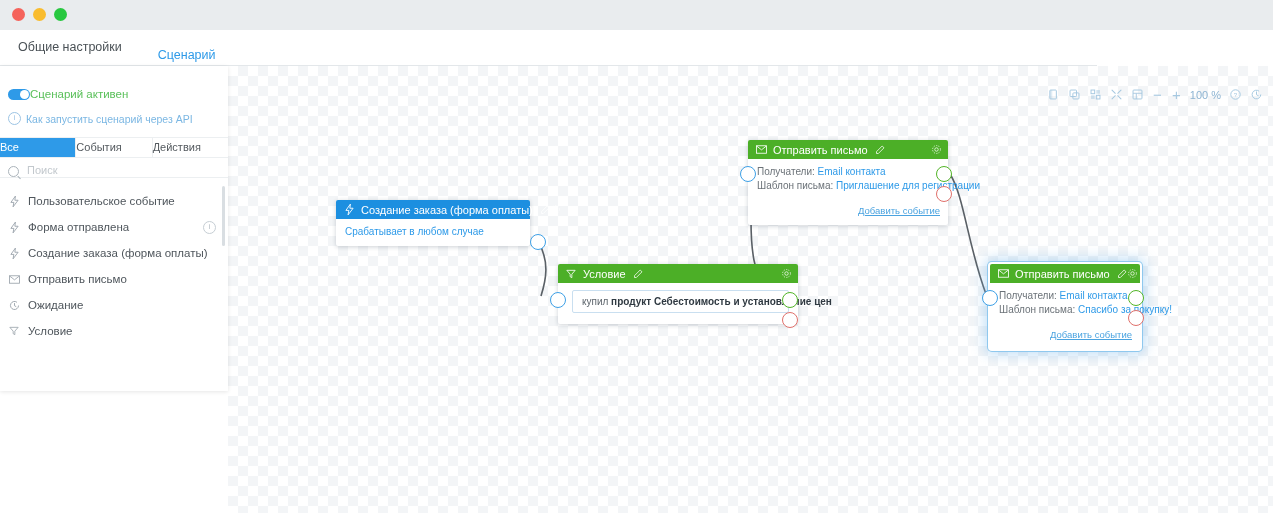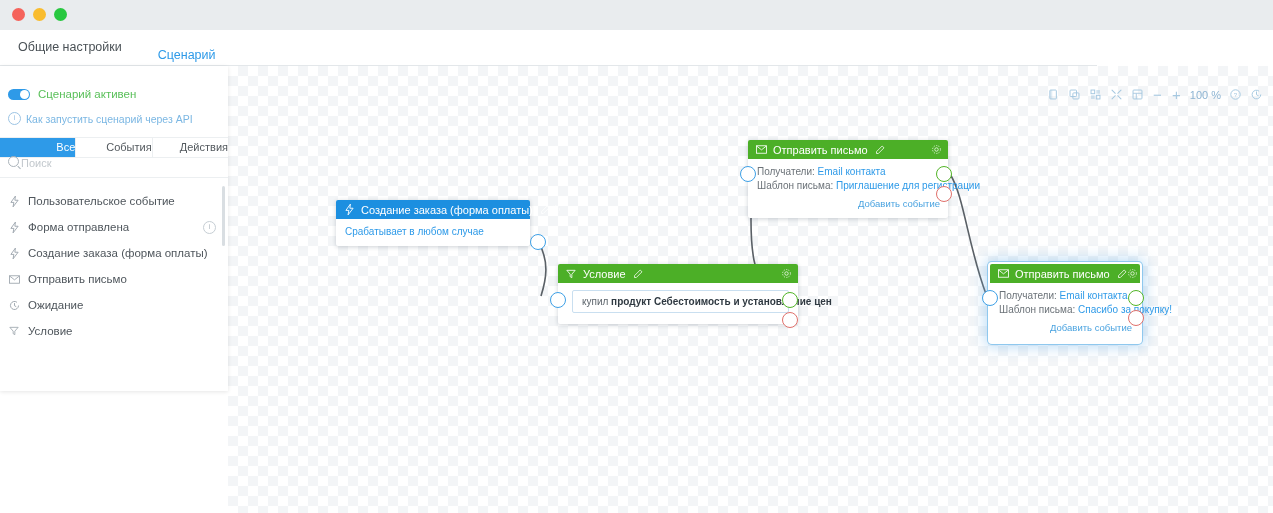--- a/index.html
+++ b/index.html
@@ -36,33 +36,33 @@
     background-position:0 0,10px 10px;
     overflow:hidden;
   }
 
   
   .panel{
     position:absolute;left:0;top:66px;width:228px;height:325px;background:#ffffff;
     box-shadow:0 1px 4px rgba(0,0,0,.10);
     overflow:hidden;
   }
-  .toggle-row{position:absolute;left:8px;top:22px;display:flex;align-items:center;gap:8px;}
+  .toggle-row{position:absolute;left:8px;top:22px;display:flex;align-items:center;}
   .switch{width:22px;height:11px;border-radius:6px;background:#2e9ae8;position:relative;}
   .switch .knob{position:absolute;right:1px;top:1px;width:9px;height:9px;border-radius:50%;background:#fff;}
   .toggle-label{font-size:11.5px;color:#5ac05a;}
   .api-link{position:absolute;left:8px;top:46px;display:flex;align-items:center;gap:5px;font-size:10.5px;color:#7bb7e3;}
   .api-link .ic{display:inline-block;width:11px;height:11px;border:1px solid #9cc4e4;border-radius:50%;color:#9cc4e4;font-size:8px;line-height:10px;text-align:center;}
 
   .segmented{position:absolute;left:0;top:71px;width:228px;height:19px;display:flex;border-top:1px solid #eceff1;border-bottom:1px solid #eceff1;}
-  .seg{flex:1;text-align:right;font-size:11px;line-height:19px;color:#53595e;background:#fff;border-right:1px solid #eceff1;cursor:pointer;}
+  .seg{flex:1;text-align:left;font-size:11px;line-height:19px;color:#53595e;background:#fff;border-right:1px solid #eceff1;cursor:pointer;}
   .seg:last-child{border-right:none;}
   .seg.active{background:#2e9ae8;color:#ffffff;}
 
-  .search{position:absolute;left:0;top:90px;width:228px;height:22px;border-bottom:1px solid #eceff1;display:flex;align-items:flex-start;gap:0;padding:0 8px;box-sizing:border-box;}
+  .search{position:absolute;left:0;top:90px;width:228px;height:22px;border-bottom:1px solid #eceff1;display:flex;align-items:flex-end;gap:6px;padding:0 8px;box-sizing:border-box;}
   .search .mag{width:9px;height:9px;border:1.3px solid #aab3ba;border-radius:50%;position:relative;flex:none;}
   .search .mag:after{content:"";position:absolute;right:-3px;bottom:-2px;width:4px;height:1.3px;background:#aab3ba;transform:rotate(45deg);}
   .search input{border:none;outline:none;font-size:11px;color:#3c4043;width:180px;background:transparent;font-family:inherit;}
   .search input::placeholder{color:#c2c8cd;}
 
   .items{position:absolute;left:0;top:112px;width:228px;margin-top:10px;}
   .item{display:flex;align-items:center;gap:8px;height:26px;padding:0 10px 0 8px;font-size:11.5px;color:#4f565c;cursor:pointer;position:relative;}
   .item .tip{position:absolute;right:12px;width:11px;height:11px;border:1px solid #c6ced4;border-radius:50%;font-size:8px;line-height:10px;text-align:center;color:#b6bec5;}
   .gi{flex:none;width:12px;height:12px;display:flex;align-items:center;justify-content:center;color:#9aa3ab;}
   .gi svg{display:block;}
@@ -80,21 +80,21 @@
   .node.sel{box-shadow:0 0 0 2px #ffffff,0 0 0 3px #8fc8ee,0 0 14px 5px rgba(110,180,235,.45);}
   .nhead{display:flex;align-items:center;height:19px;padding:0 6px 0 7px;color:#fff;font-size:11px;border-radius:2px 2px 0 0;}
   .nhead.blue{background:#1c8fe0;}
   .nhead.green{background:#4caf27;}
   .nhead .htitle{margin-left:6px;white-space:nowrap;}
   .nhead .pencil{margin-left:7px;opacity:.92;display:flex;}
   .nhead .gear{margin-left:auto;display:flex;opacity:.95;}
   .nbody{padding:6px 8px 7px 9px;font-size:10px;color:#6b7278;line-height:14px;}
   .nbody .blue-txt{color:#2e9ae8;}
   .nbody .row{white-space:nowrap;}
-  .addev{text-align:right;color:#4aa3e0;font-size:9.5px;margin-top:4px;cursor:pointer;}
+  .addev{text-align:right;color:#4aa3e0;font-size:9.5px;margin-top:11px;cursor:pointer;text-decoration:underline;}
   .cond-chip{
     border:1px solid #c9dff0;border-radius:2px;background:#fff;
     padding:5px 9px;font-size:10px;color:#5c646b;white-space:nowrap;margin:7px 9px 11px 14px;
   }
   .cond-chip b{color:#2f3941;font-weight:bold;}
 
   
   .port{position:absolute;width:16px;height:16px;border-radius:50%;background:#fff;box-sizing:border-box;}
   .port.in{border:1.6px solid #3ea0e6;}
   .port.out-g{border:1.6px solid #52b527;}

